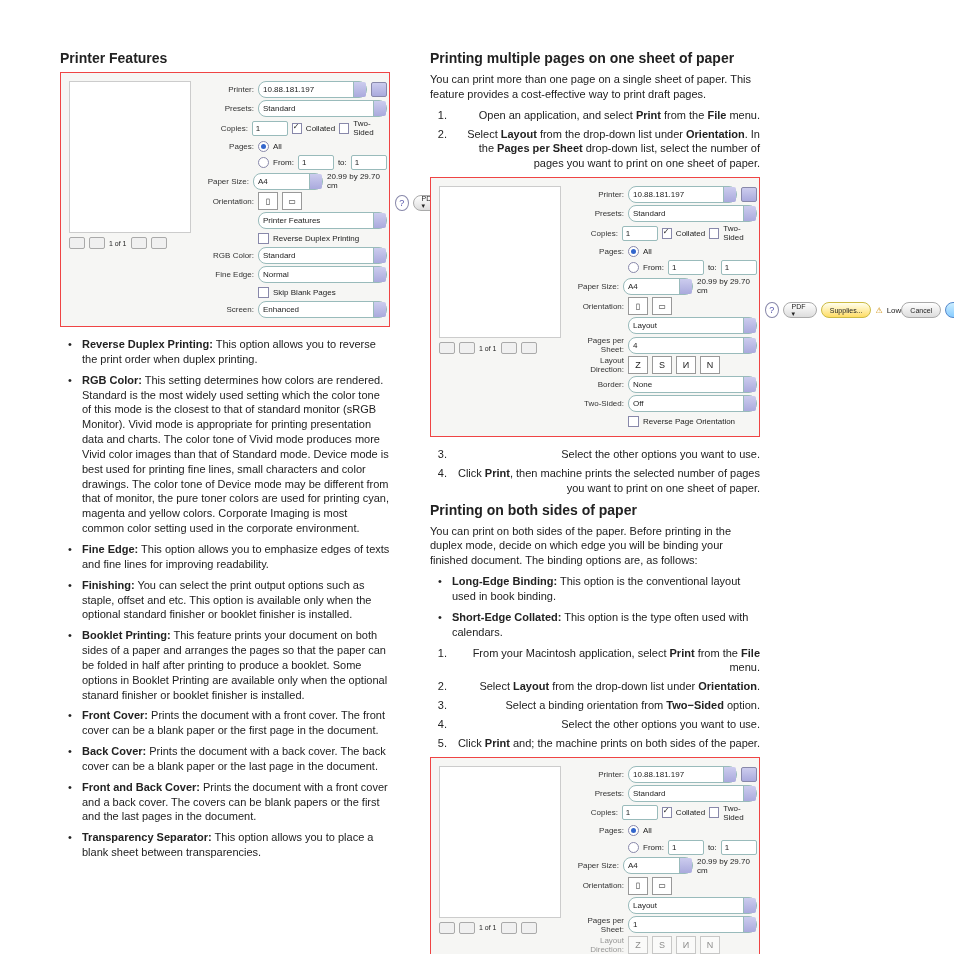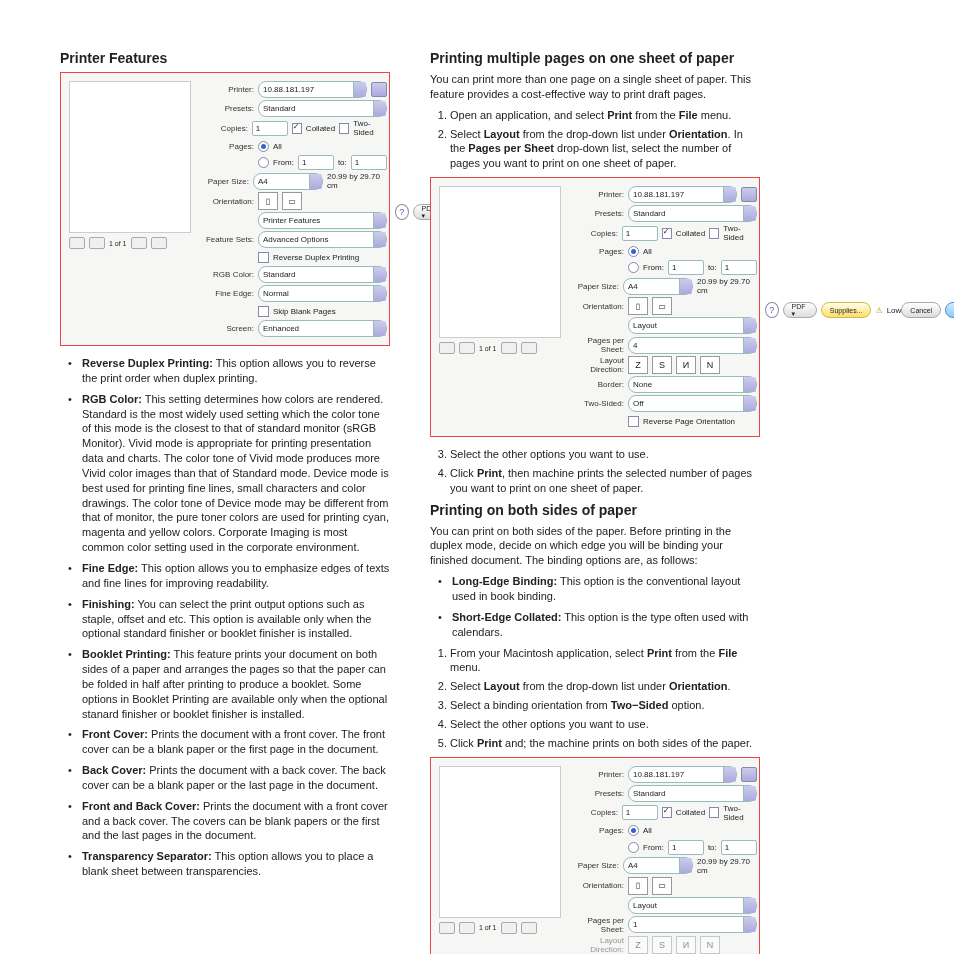--- a/index.html
+++ b/index.html
@@ -36,20 +36,21 @@
     margin: 0 0 6px 0;
     line-height: 1.35;
   }
   ol {
     margin: 0 0 6px 0;
     padding-left: 20px;
   }
   ol li {
     margin-bottom: 4px;
     line-height: 1.35;
+    text-align: right;
   }
   ul {
     list-style: none;
     margin: 0 0 6px 0;
     padding-left: 22px;
   }
   ul li {
     position: relative;
     margin-bottom: 6px;
     line-height: 1.35;
@@ -249,26 +250,20 @@
               </div>
             <div class="row">
                 <span class="lbl">Orientation:</span>
                 <div class="orient-btn">▯</div>
                 <div class="orient-btn">▭</div>
               </div>
             <div class="row">
                 <span class="lbl"></span>
                 <div class="dropdown">
                   <span>Printer Features</span>
-                </div>
-              </div>
-            <div class="row">
-                <span class="lbl">Feature Sets:</span>
-                <div class="dropdown">
-                  <span>Advanced Options</span>
                 </div>
               </div>
             <div class="row">
                 <span class="lbl"></span>
                 <div class="check"></div>
                 <span>Reverse Duplex Printing</span>
               </div>
             <div class="row">
                 <span class="lbl">RGB Color:</span>
                 <div class="dropdown">

